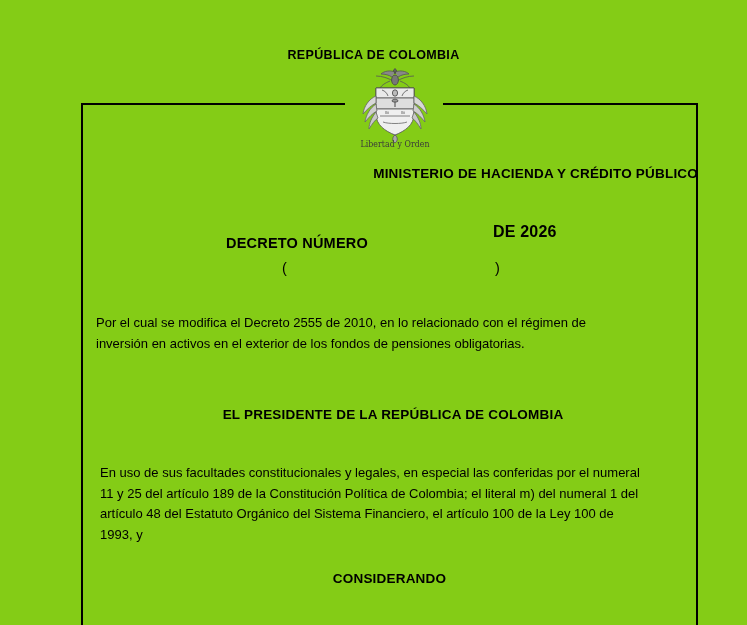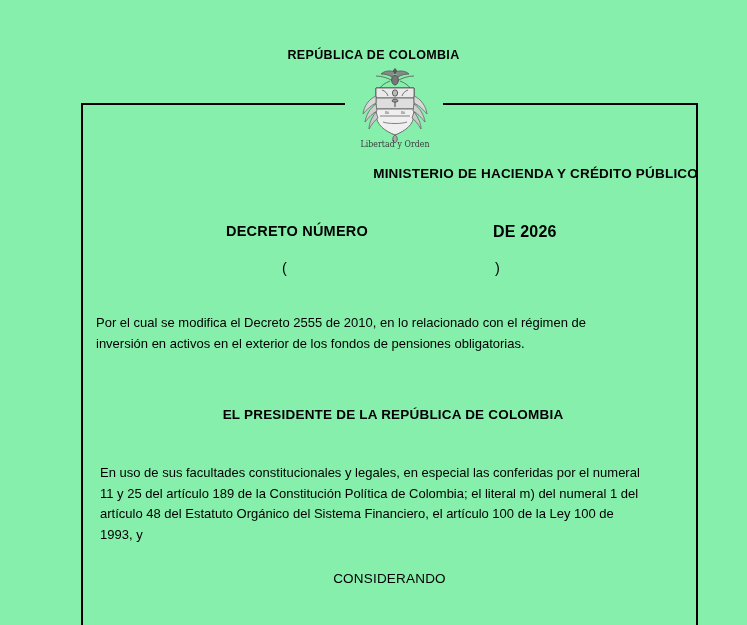--- a/index.html
+++ b/index.html
@@ -12,21 +12,21 @@
     font-family: "Liberation Sans", sans-serif;
     color: #000000;
     -webkit-font-smoothing: antialiased;
   }
 
   #page {
     position: relative;
     width: 747px;
     height: 625px;
     overflow: hidden;
-    background: #86efac;
+    background: #84cc16;
   }
 
   
   .republic-heading {
     position: absolute;
     left: 0;
     top: 48px;
     width: 747px;
     text-align: center;
     font-size: 12.5px;
@@ -109,21 +109,21 @@
   .decree-line {
     position: absolute;
     left: 81px;
     top: 223px;
     width: 617px;
     height: 20px;
   }
   .decree-label {
     position: absolute;
     left: 145px;
-    top: 0;
+    top: 12px;
     font-size: 14.5px;
     font-weight: bold;
     letter-spacing: 0.2px;
   }
   .decree-year {
     position: absolute;
     left: 412px;
     top: 0;
     font-size: 16px;
     font-weight: bold;
@@ -182,21 +182,21 @@
     line-height: 20.5px;
   }
 
   .considerando {
     position: absolute;
     left: 81px;
     top: 571px;
     width: 617px;
     text-align: center;
     font-size: 13.5px;
-    font-weight: normal;
+    font-weight: bold;
     letter-spacing: 0.2px;
   }
 </style>
 </head>
 <body>
 
 <div id="page">
 
   <div class="republic-heading">REPÚBLICA DE COLOMBIA</div>
 

